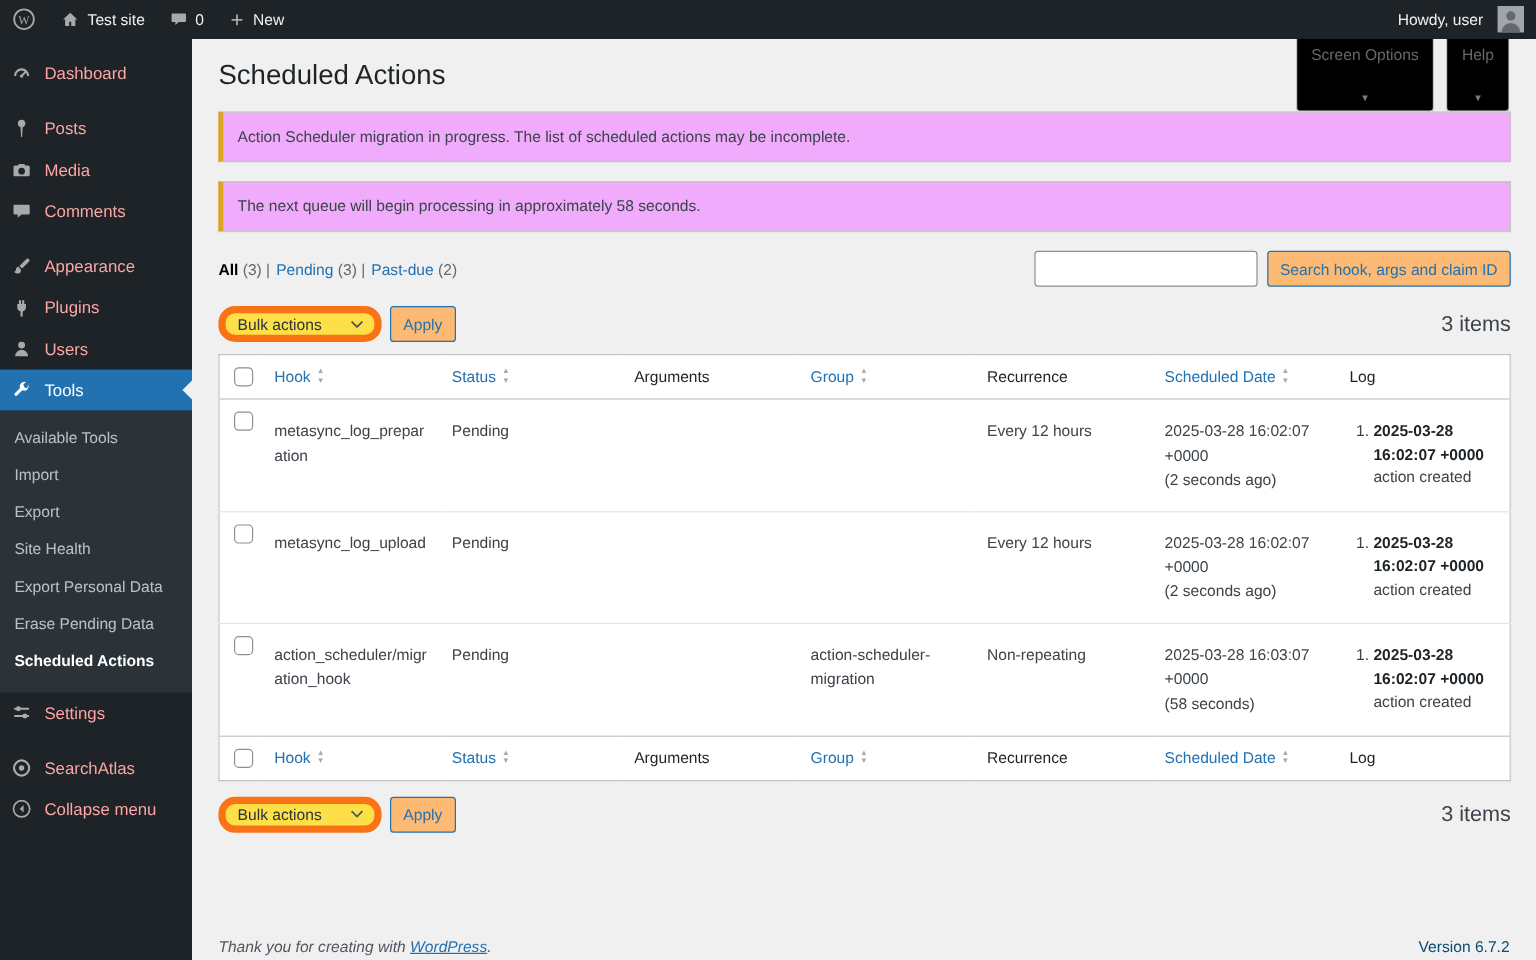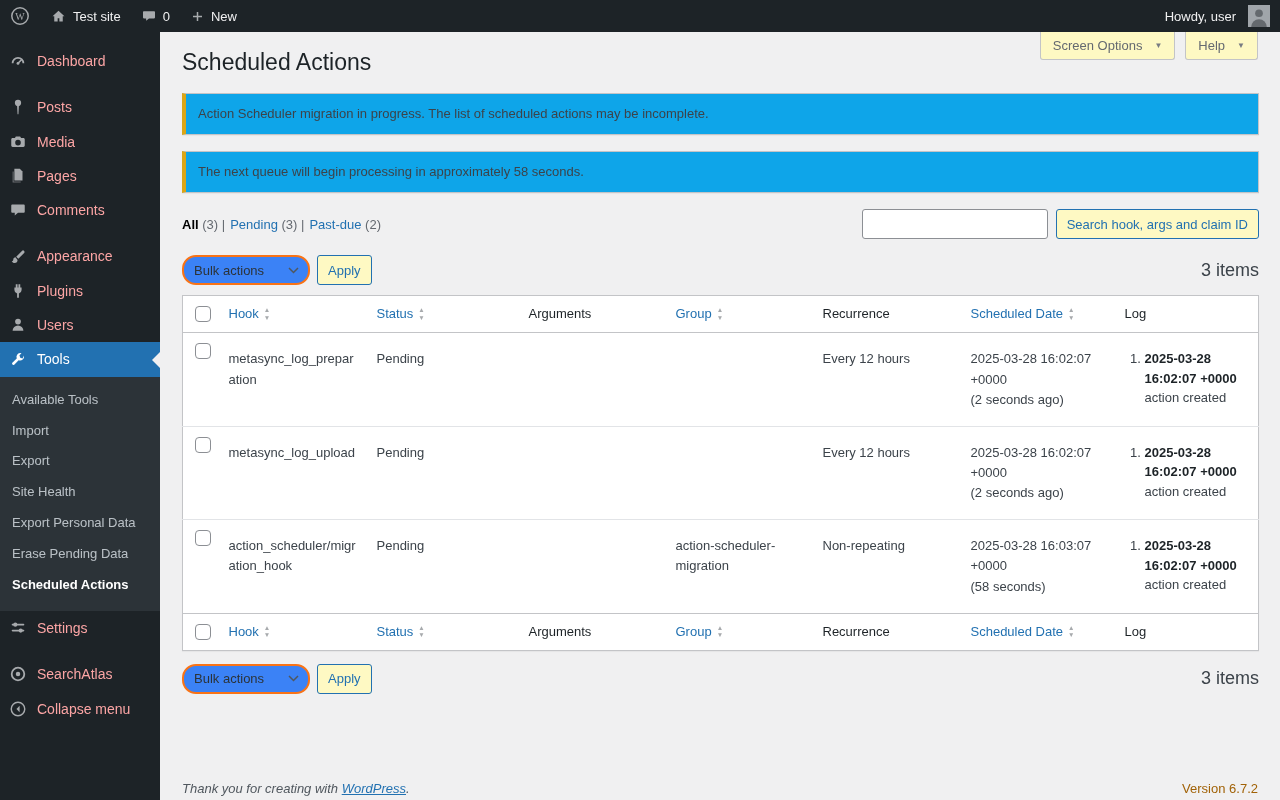--- a/index.html
+++ b/index.html
@@ -24,41 +24,41 @@
   .menu-item.active { background:#2271b1; color:#fff; position:relative; }
   .menu-item.active .icon { color:#fff; }
   .menu-item.active::after { content:""; position:absolute; right:0; top:50%; margin-top:-8px; border:8px solid transparent; border-right-color:#f0f0f1; }
   .submenu { background:#2c3338; padding:8px 0 10px; }
   .submenu li { padding:7px 12px; font-size:13px; color:rgba(240,246,252,.72); cursor:pointer; line-height:1.3; }
   .submenu li.current { color:#fff; font-weight:700; }
 
   
   #wpcontent { margin-left:160px; width:1120px; height:800px; padding:32px 21px 0 22px; position:relative; background:#f0f0f1; }
   #screen-meta-links { position:absolute; top:32px; right:22px; display:flex; gap:10px; }
-  .screen-meta-toggle { background:#fef9c3; border:1px solid #c3c4c7; border-top:none; border-radius:0 0 3px 3px; padding:6px 12px; font-size:13px; color:#646970; display:flex; align-items:center; gap:12px; cursor:pointer; }
+  .screen-meta-toggle { background:#000000; border:1px solid #c3c4c7; border-top:none; border-radius:0 0 3px 3px; padding:6px 12px; font-size:13px; color:#646970; display:flex; align-items:center; gap:25px; cursor:pointer;flex-direction:column; }
   .meta-arrow { font-size:8px; color:#787c82; line-height:1; }
 
   h1.page-title { font-size:23px; font-weight:400; color:#1d2327; padding:16px 0 10px; line-height:1.3; }
 
-  .notice { background:#0ea5e9; border:1px solid #c3c4c7; border-left:4px solid #dba617; box-shadow:0 1px 1px rgba(0,0,0,.04); margin:5px 0 16px; padding:11px 12px; }
+  .notice { background:#f0abfc; border:1px solid #c3c4c7; border-left:4px solid #dba617; box-shadow:0 1px 1px rgba(0,0,0,.04); margin:5px 0 16px; padding:11px 12px; }
   .notice p { font-size:13px; color:#3c434a; line-height:1.4; }
 
   .filter-row { display:flex; justify-content:space-between; align-items:center; margin-top:12px; }
   .subsubsub { display:flex; align-items:center; gap:5px; font-size:13px; color:#646970; }
   .subsubsub a { color:#2271b1; }
   .subsubsub .current-filter { color:#000; font-weight:700; }
   .subsubsub .count { color:#646970; font-weight:400; }
   .search-box { display:flex; align-items:center; gap:8px; }
   .search-input { width:186px; height:30px; border:1px solid #8c8f94; border-radius:3px; background:#fff; padding:0 8px; font-size:13px; color:#2c3338; }
-  .button { display:inline-flex; align-items:center; height:30px; padding:0 10px; font-size:13px; font-family:inherit; border-radius:3px; border:1px solid #2271b1; background:#fef9c3; color:#2271b1; cursor:pointer; white-space:nowrap; }
+  .button { display:inline-flex; align-items:center; height:30px; padding:0 10px; font-size:13px; font-family:inherit; border-radius:3px; border:1px solid #2271b1; background:#fdba74; color:#2271b1; cursor:pointer; white-space:nowrap; }
 
   .tablenav { display:flex; justify-content:space-between; align-items:center; margin-top:16px; }
   .tablenav.bottom { margin-top:13px; }
   .bulkactions { display:flex; align-items:center; gap:7px; }
-  .fake-select { display:inline-flex; align-items:center; gap:24px; height:30px; padding:0 9px 0 10px; border:2px solid #f97316; border-radius:14px; background:#3b82f6; color:#2c3338; font-size:13px; cursor:pointer; }
+  .fake-select { display:inline-flex; align-items:center; gap:24px; height:30px; padding:0 9px 0 10px; border:6px solid #f97316; border-radius:14px; background:#fde047; color:#2c3338; font-size:13px; cursor:pointer; }
   .displaying-num { font-size:18px; color:#3c434a; }
 
   .wp-list-table { width:100%; border-collapse:collapse; table-layout:fixed; background:#fff; border:1px solid #c3c4c7; box-shadow:0 1px 1px rgba(0,0,0,.04); margin-top:10px; }
   .wp-list-table thead td, .wp-list-table thead th { border-bottom:1px solid #c3c4c7; }
   .wp-list-table tfoot td, .wp-list-table tfoot th { border-top:1px solid #c3c4c7; }
   .wp-list-table th { text-align:left; font-size:13px; font-weight:400; color:#1d2327; padding:9px 10px; line-height:1.4; }
   .wp-list-table .check-col { padding:10px 0 0 12px; vertical-align:top; }
   .wp-list-table tbody td { padding:16px 10px; font-size:13px; color:#3c434a; vertical-align:top; line-height:1.55; overflow-wrap:break-word; word-wrap:break-word; }
   .wp-list-table tbody tr:not(:first-child) { border-top:1px solid #e2e4e7; }
   th.sortable a { color:#2271b1; display:inline-flex; align-items:center; gap:5px; }
@@ -67,21 +67,21 @@
 
   .sched-rel { color:#3c434a; }
   .log-list { margin:0; padding-left:20px; list-style:decimal; }
   .log-list li { font-size:13px; line-height:1.5; }
   .log-date { font-weight:700; color:#1d2327; }
   .log-text { display:block; font-weight:400; }
 
   #wpfooter { position:absolute; left:182px; right:22px; bottom:4px; display:flex; justify-content:space-between; align-items:center; font-size:13px; color:#50575e; }
   .footer-thankyou { font-style:italic; }
   .footer-thankyou a { color:#2271b1; text-decoration:underline; }
-  .footer-version { color:#a16207; font-style:normal; }
+  .footer-version { color:#0c4a6e; font-style:normal; }
 </style>
 </head>
 <body>
 
 <div id="adminbar">
   <div class="ab-side">
     <div class="ab-item">
       <span class="ab-icon">
         <svg width="20" height="20" viewBox="0 0 20 20">
             <circle cx="10" cy="10" r="8.2" fill="none" stroke="currentColor" stroke-width="1.5"></circle>
@@ -149,29 +149,20 @@
       </span>
       <span>Posts</span>
     </li>
     <li class="menu-item">
       <span class="icon">
         <svg width="18" height="18" viewBox="0 0 20 20">
             <path fill="currentColor" fill-rule="evenodd" d="M7.6 4 6.6 5.5H4c-.8 0-1.5.7-1.5 1.5v7c0 .8.7 1.5 1.5 1.5h12c.8 0 1.5-.7 1.5-1.5V7c0-.8-.7-1.5-1.5-1.5h-2.6L12.4 4zM10 7.6a3.1 3.1 0 1 1 0 6.2 3.1 3.1 0 0 1 0-6.2z"></path>
           </svg>
       </span>
       <span>Media</span>
-    </li>
-    <li class="menu-item">
-      <span class="icon">
-        <svg width="18" height="18" viewBox="0 0 20 20" fill="currentColor">
-            <path d="M6 2h6l3 3v10H6z"></path>
-            <path d="M4 5h1.2v11H13v1.2H4z" opacity=".55"></path>
-          </svg>
-      </span>
-      <span>Pages</span>
     </li>
     <li class="menu-item">
       <span class="icon">
         <svg width="18" height="18" viewBox="0 0 20 20" fill="currentColor">
             <path d="M3.5 4h13c.6 0 1 .4 1 1v7c0 .6-.4 1-1 1H10l-3.6 3v-3H3.5c-.6 0-1-.4-1-1V5c0-.6.4-1 1-1z"></path>
           </svg>
       </span>
       <span>Comments</span>
     </li>
     <li class="menu-sep"></li>

